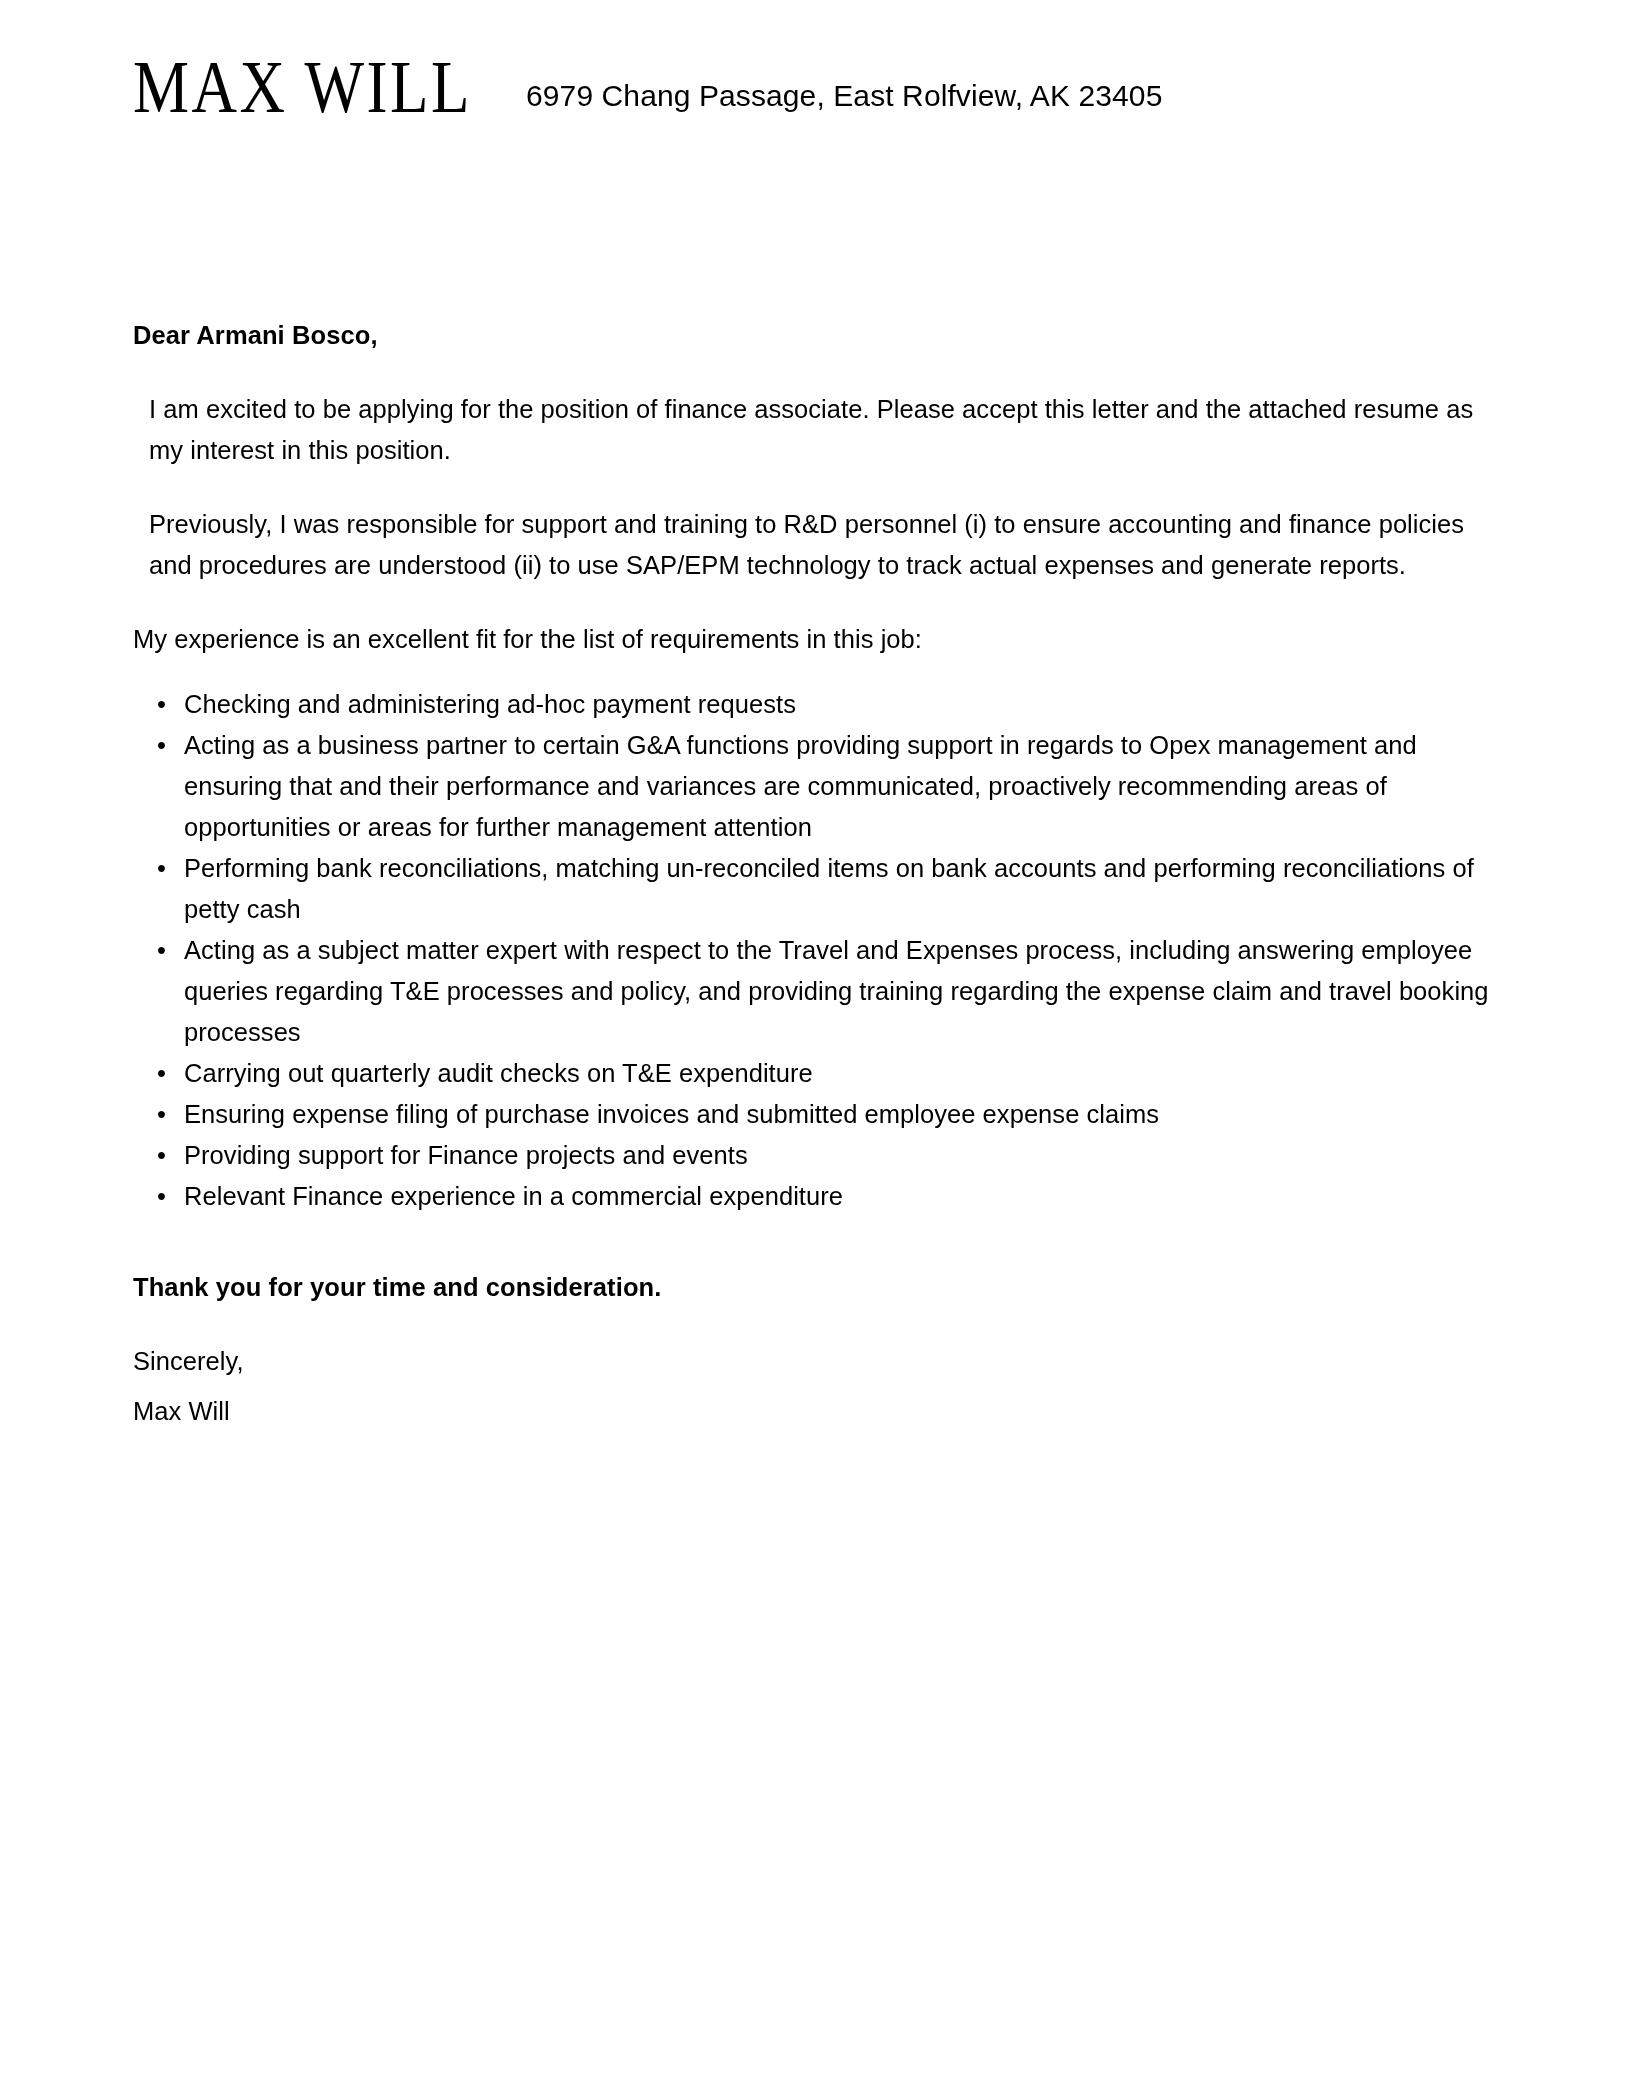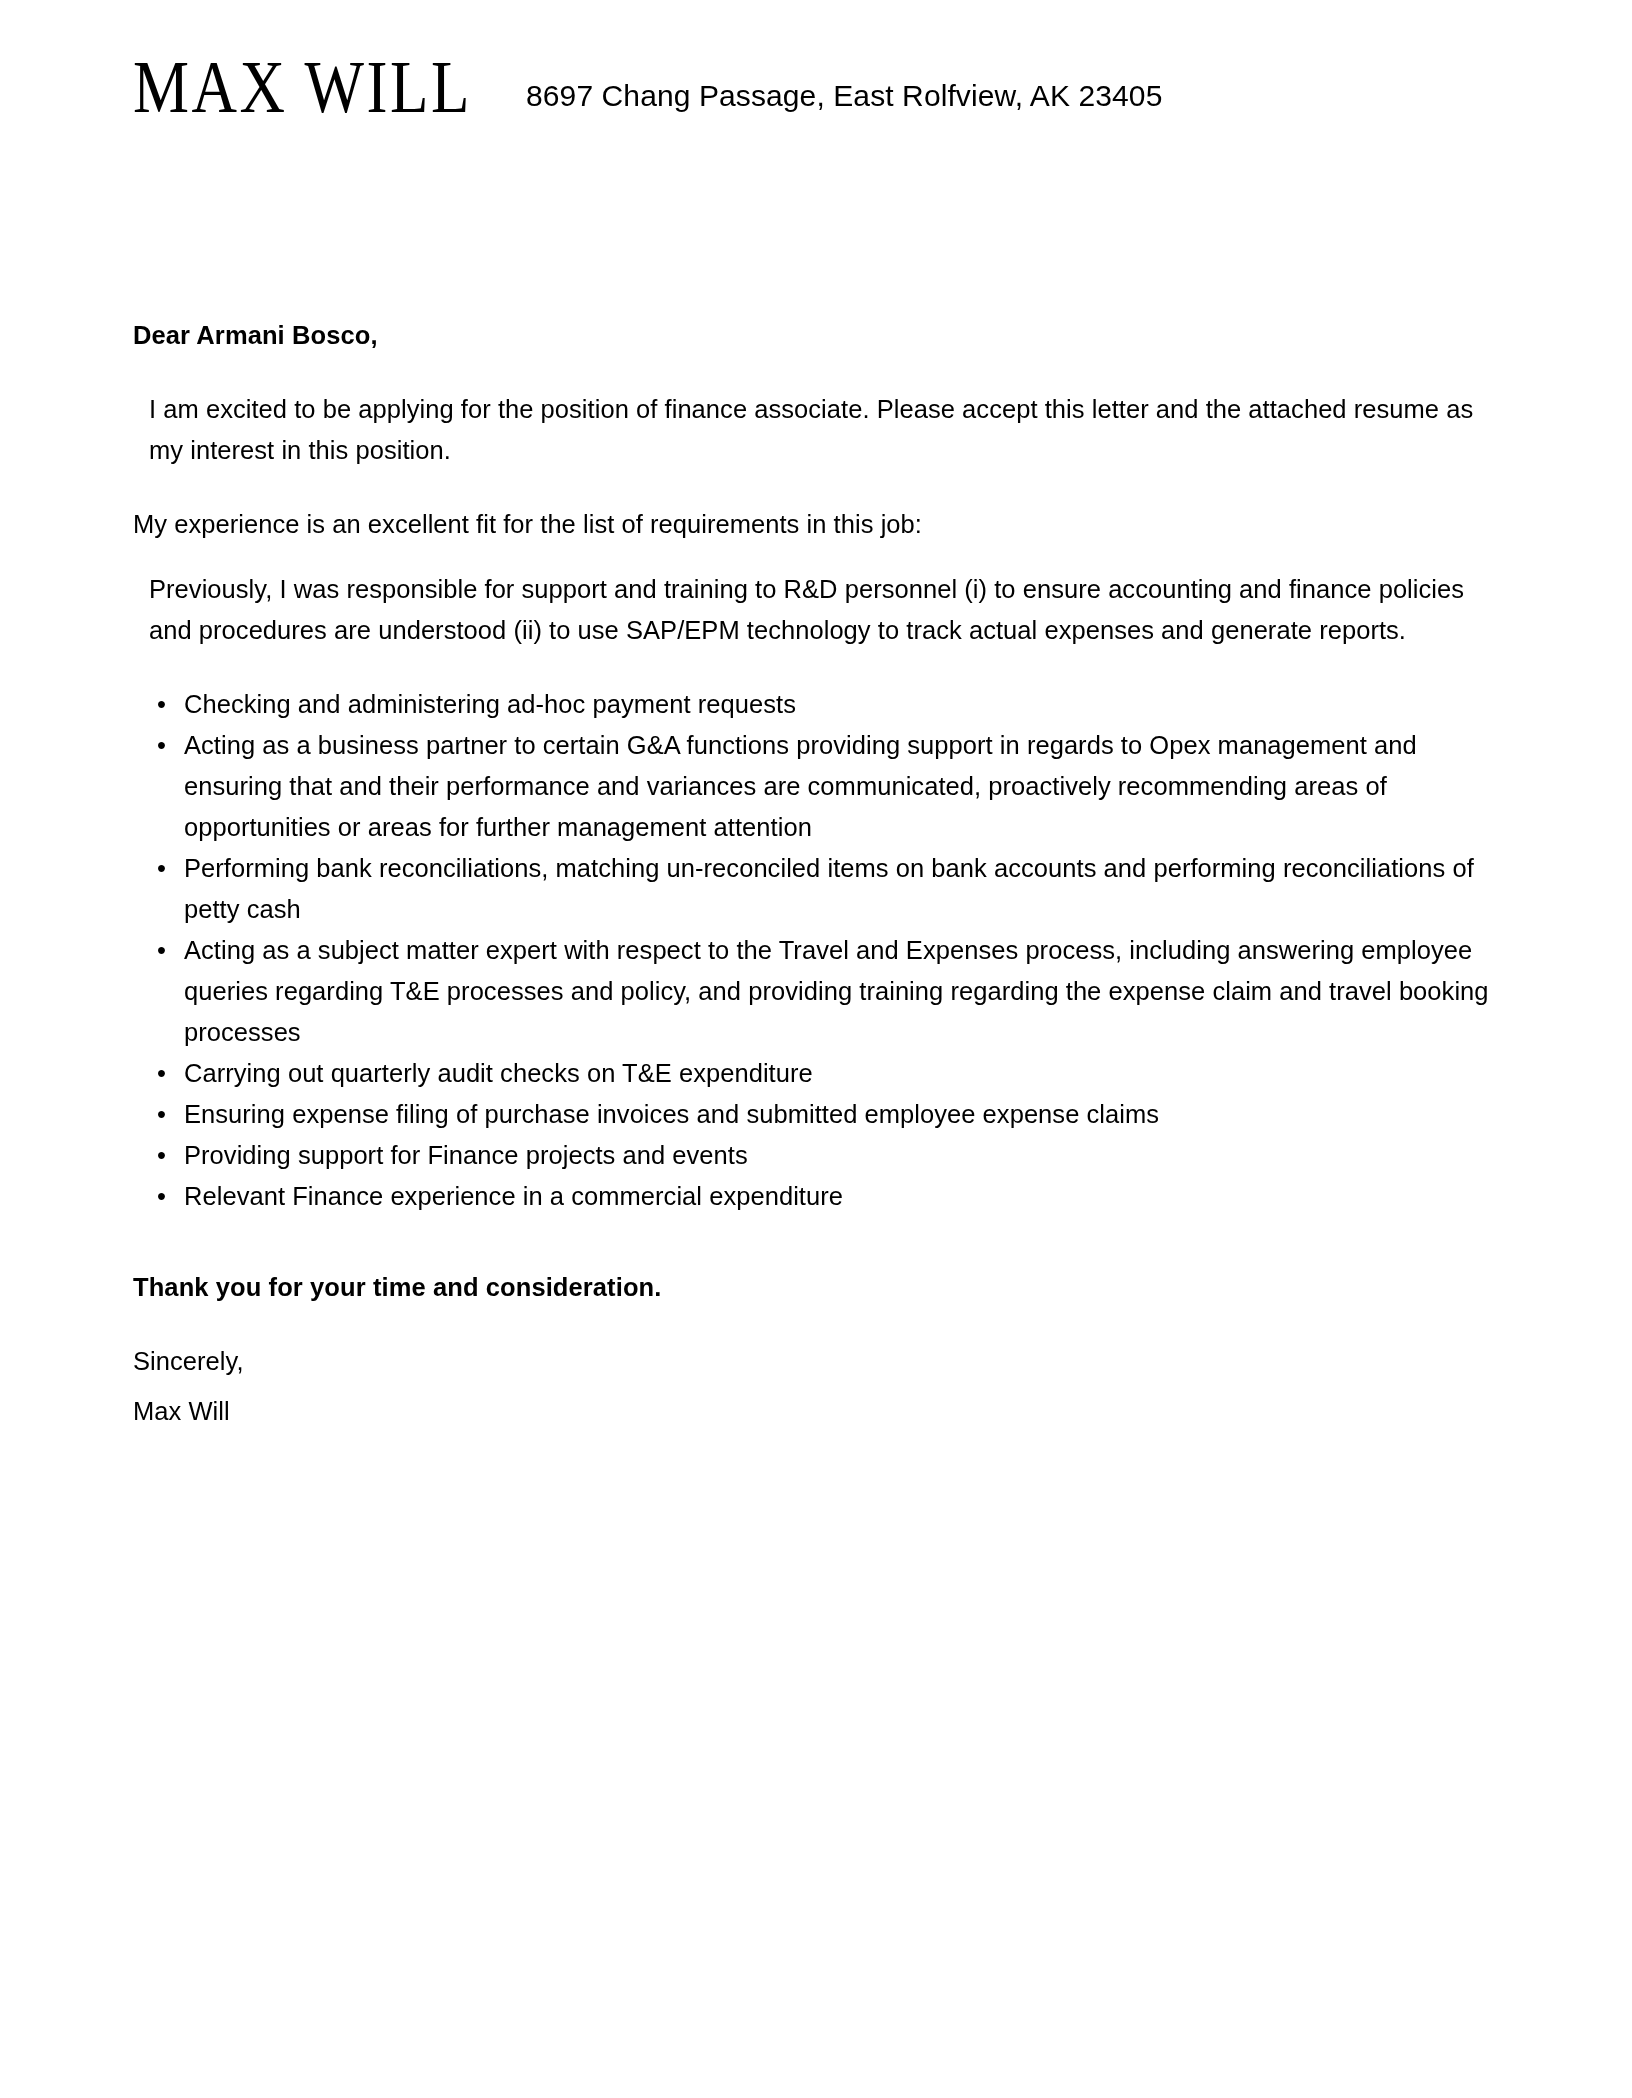--- a/index.html
+++ b/index.html
@@ -106,32 +106,32 @@
     margin-top: 9px;
   }
 </style>
 </head>
 <body>
 
 <div class="page">
 
   <div class="letterhead">
     <div class="brand-name">MAX WILL</div>
-    <div class="brand-address">8697 Chang Passage, East Rolfview, AK 23405</div>
+    <div class="brand-address">6979 Chang Passage, East Rolfview, AK 23405</div>
   </div>
 
   <div class="letter-body">
 
     <p class="salutation">Dear Armani Bosco,</p>
 
     <p class="para">I am excited to be applying for the position of finance associate. Please accept this letter and the attached resume as my interest in this position.</p>
 
+    <p class="para">Previously, I was responsible for support and training to R&amp;D personnel (i) to ensure accounting and finance policies and procedures are understood (ii) to use SAP/EPM technology to track actual expenses and generate reports.</p>
+
     <p class="para req-intro">My experience is an excellent fit for the list of requirements in this job:</p>
-
-    <p class="para">Previously, I was responsible for support and training to R&amp;D personnel (i) to ensure accounting and finance policies and procedures are understood (ii) to use SAP/EPM technology to track actual expenses and generate reports.</p>
 
     <ul class="req-list">
       <li class="req-item">
         <span class="bullet">•</span>
         <span>Checking and administering ad-hoc payment requests</span>
       </li>
       <li class="req-item">
         <span class="bullet">•</span>
         <span>Acting as a business partner to certain G&amp;A functions providing support in regards to Opex management and ensuring that and their performance and variances are communicated, proactively recommending areas of opportunities or areas for further management attention</span>
       </li>

